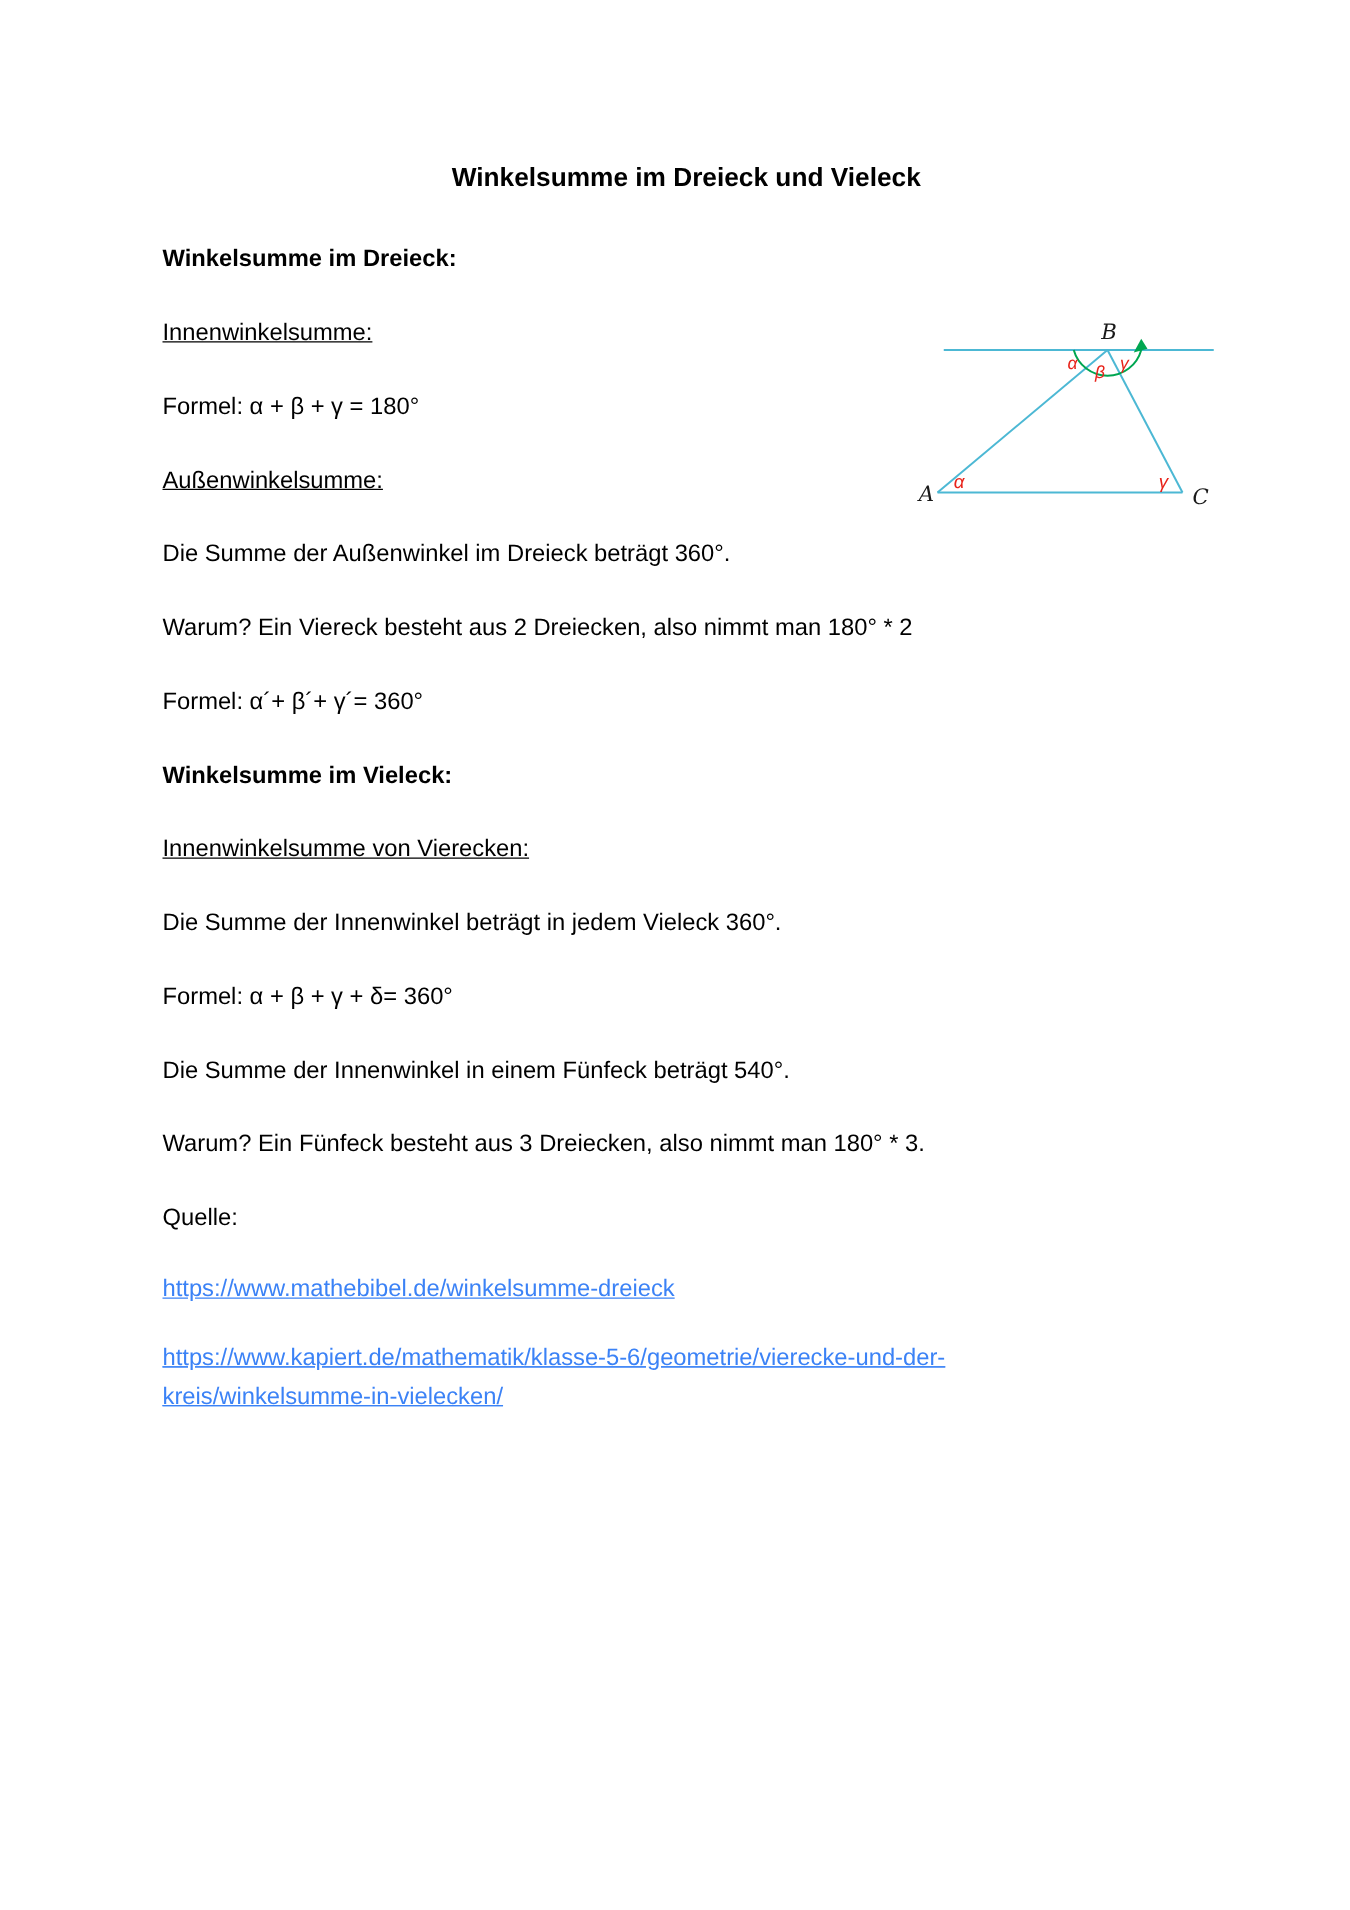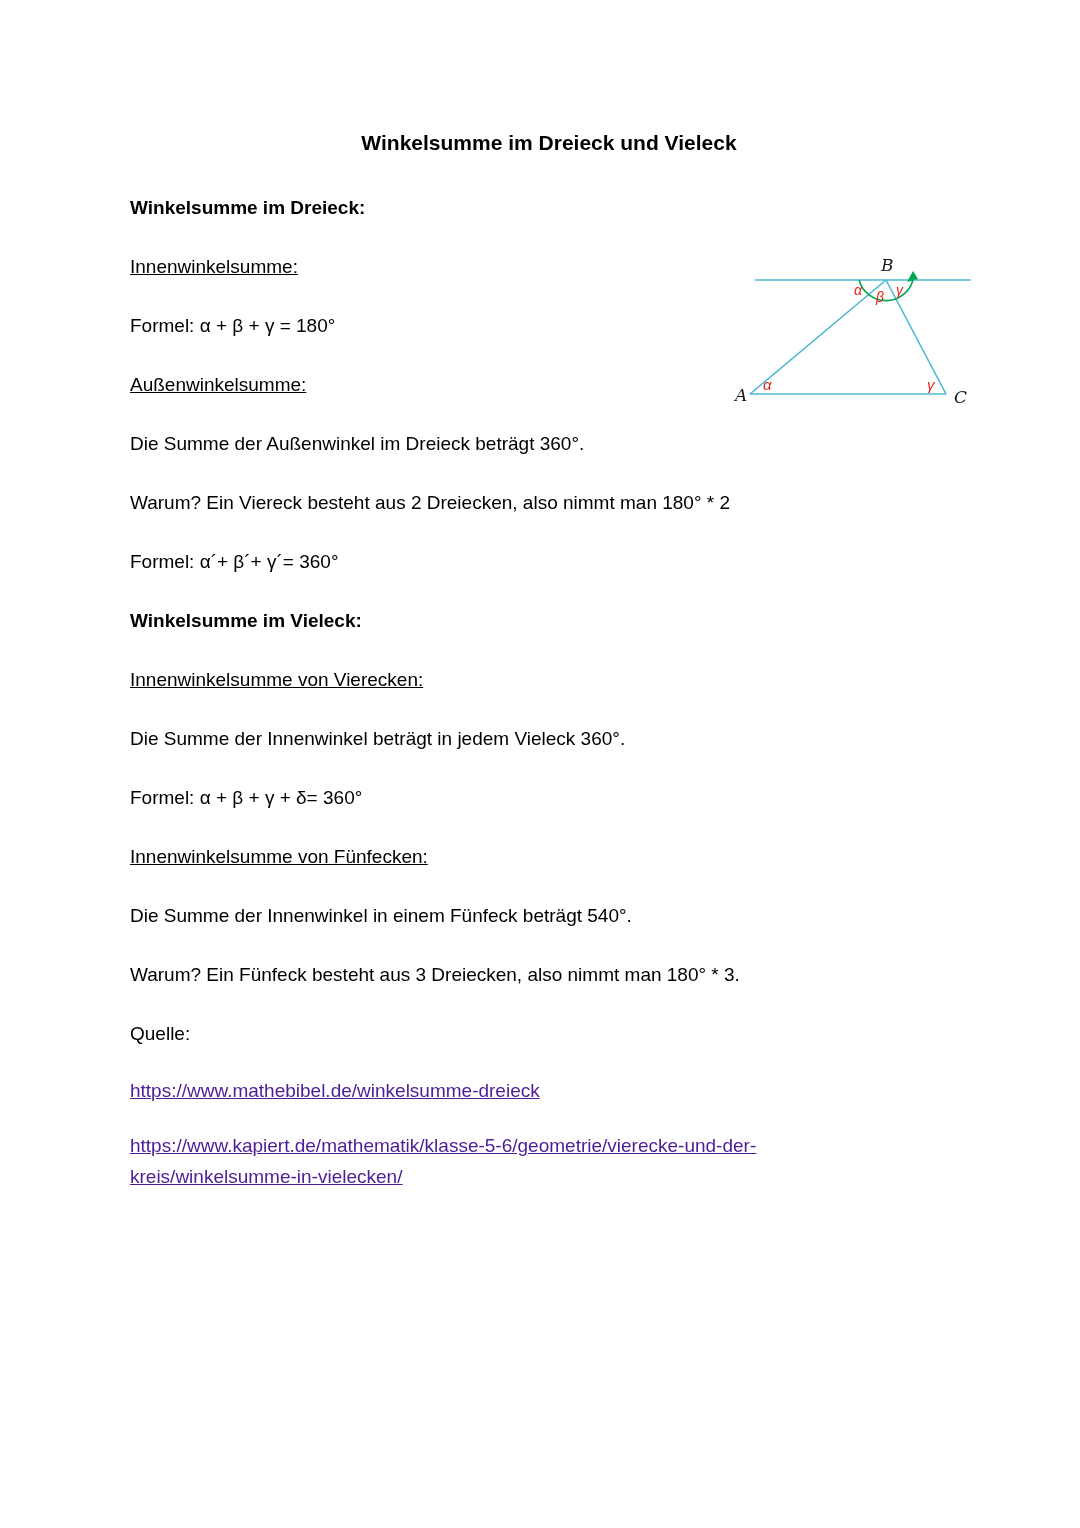--- a/index.html
+++ b/index.html
@@ -36,21 +36,21 @@
   p.bold { font-weight: bold; }
   p.underline-heading { text-decoration: underline; }
   p.math-formula {
     font-size: 21px;
     font-family: "DejaVu Sans", sans-serif;
     margin-bottom: 33px;
   }
   p.quelle { margin-bottom: 30px; }
   .link-block { margin: 0 0 24px 0; }
   .link-block a, .link-block a span {
-    color: #4c1d95;
+    color: #3b82f6;
     text-decoration: underline;
     font-size: 19px;
     line-height: 31px;
     cursor: pointer;
   }
   .link-block a { display: inline-block; }
   .link-two-line span { display: block; }
   .diagram {
     position: absolute;
     top: 253px;
@@ -103,21 +103,20 @@
     <p>Formel: α´+ β´+ γ´= 360°</p>
 
     <p class="bold">Winkelsumme im Vieleck:</p>
 
     <p class="underline-heading">Innenwinkelsumme von Vierecken:</p>
 
     <p>Die Summe der Innenwinkel beträgt in jedem Vieleck 360°.</p>
 
     <p>Formel: α + β + γ + δ= 360°</p>
 
-    <p class="underline-heading">Innenwinkelsumme von Fünfecken:</p>
 
     <p>Die Summe der Innenwinkel in einem Fünfeck beträgt 540°.</p>
 
     <p>Warum? Ein Fünfeck besteht aus 3 Dreiecken, also nimmt man 180° * 3.</p>
 
 
     <p class="quelle">Quelle:</p>
 
     <div class="link-block">
       <a>https://www.mathebibel.de/winkelsumme-dreieck</a>

